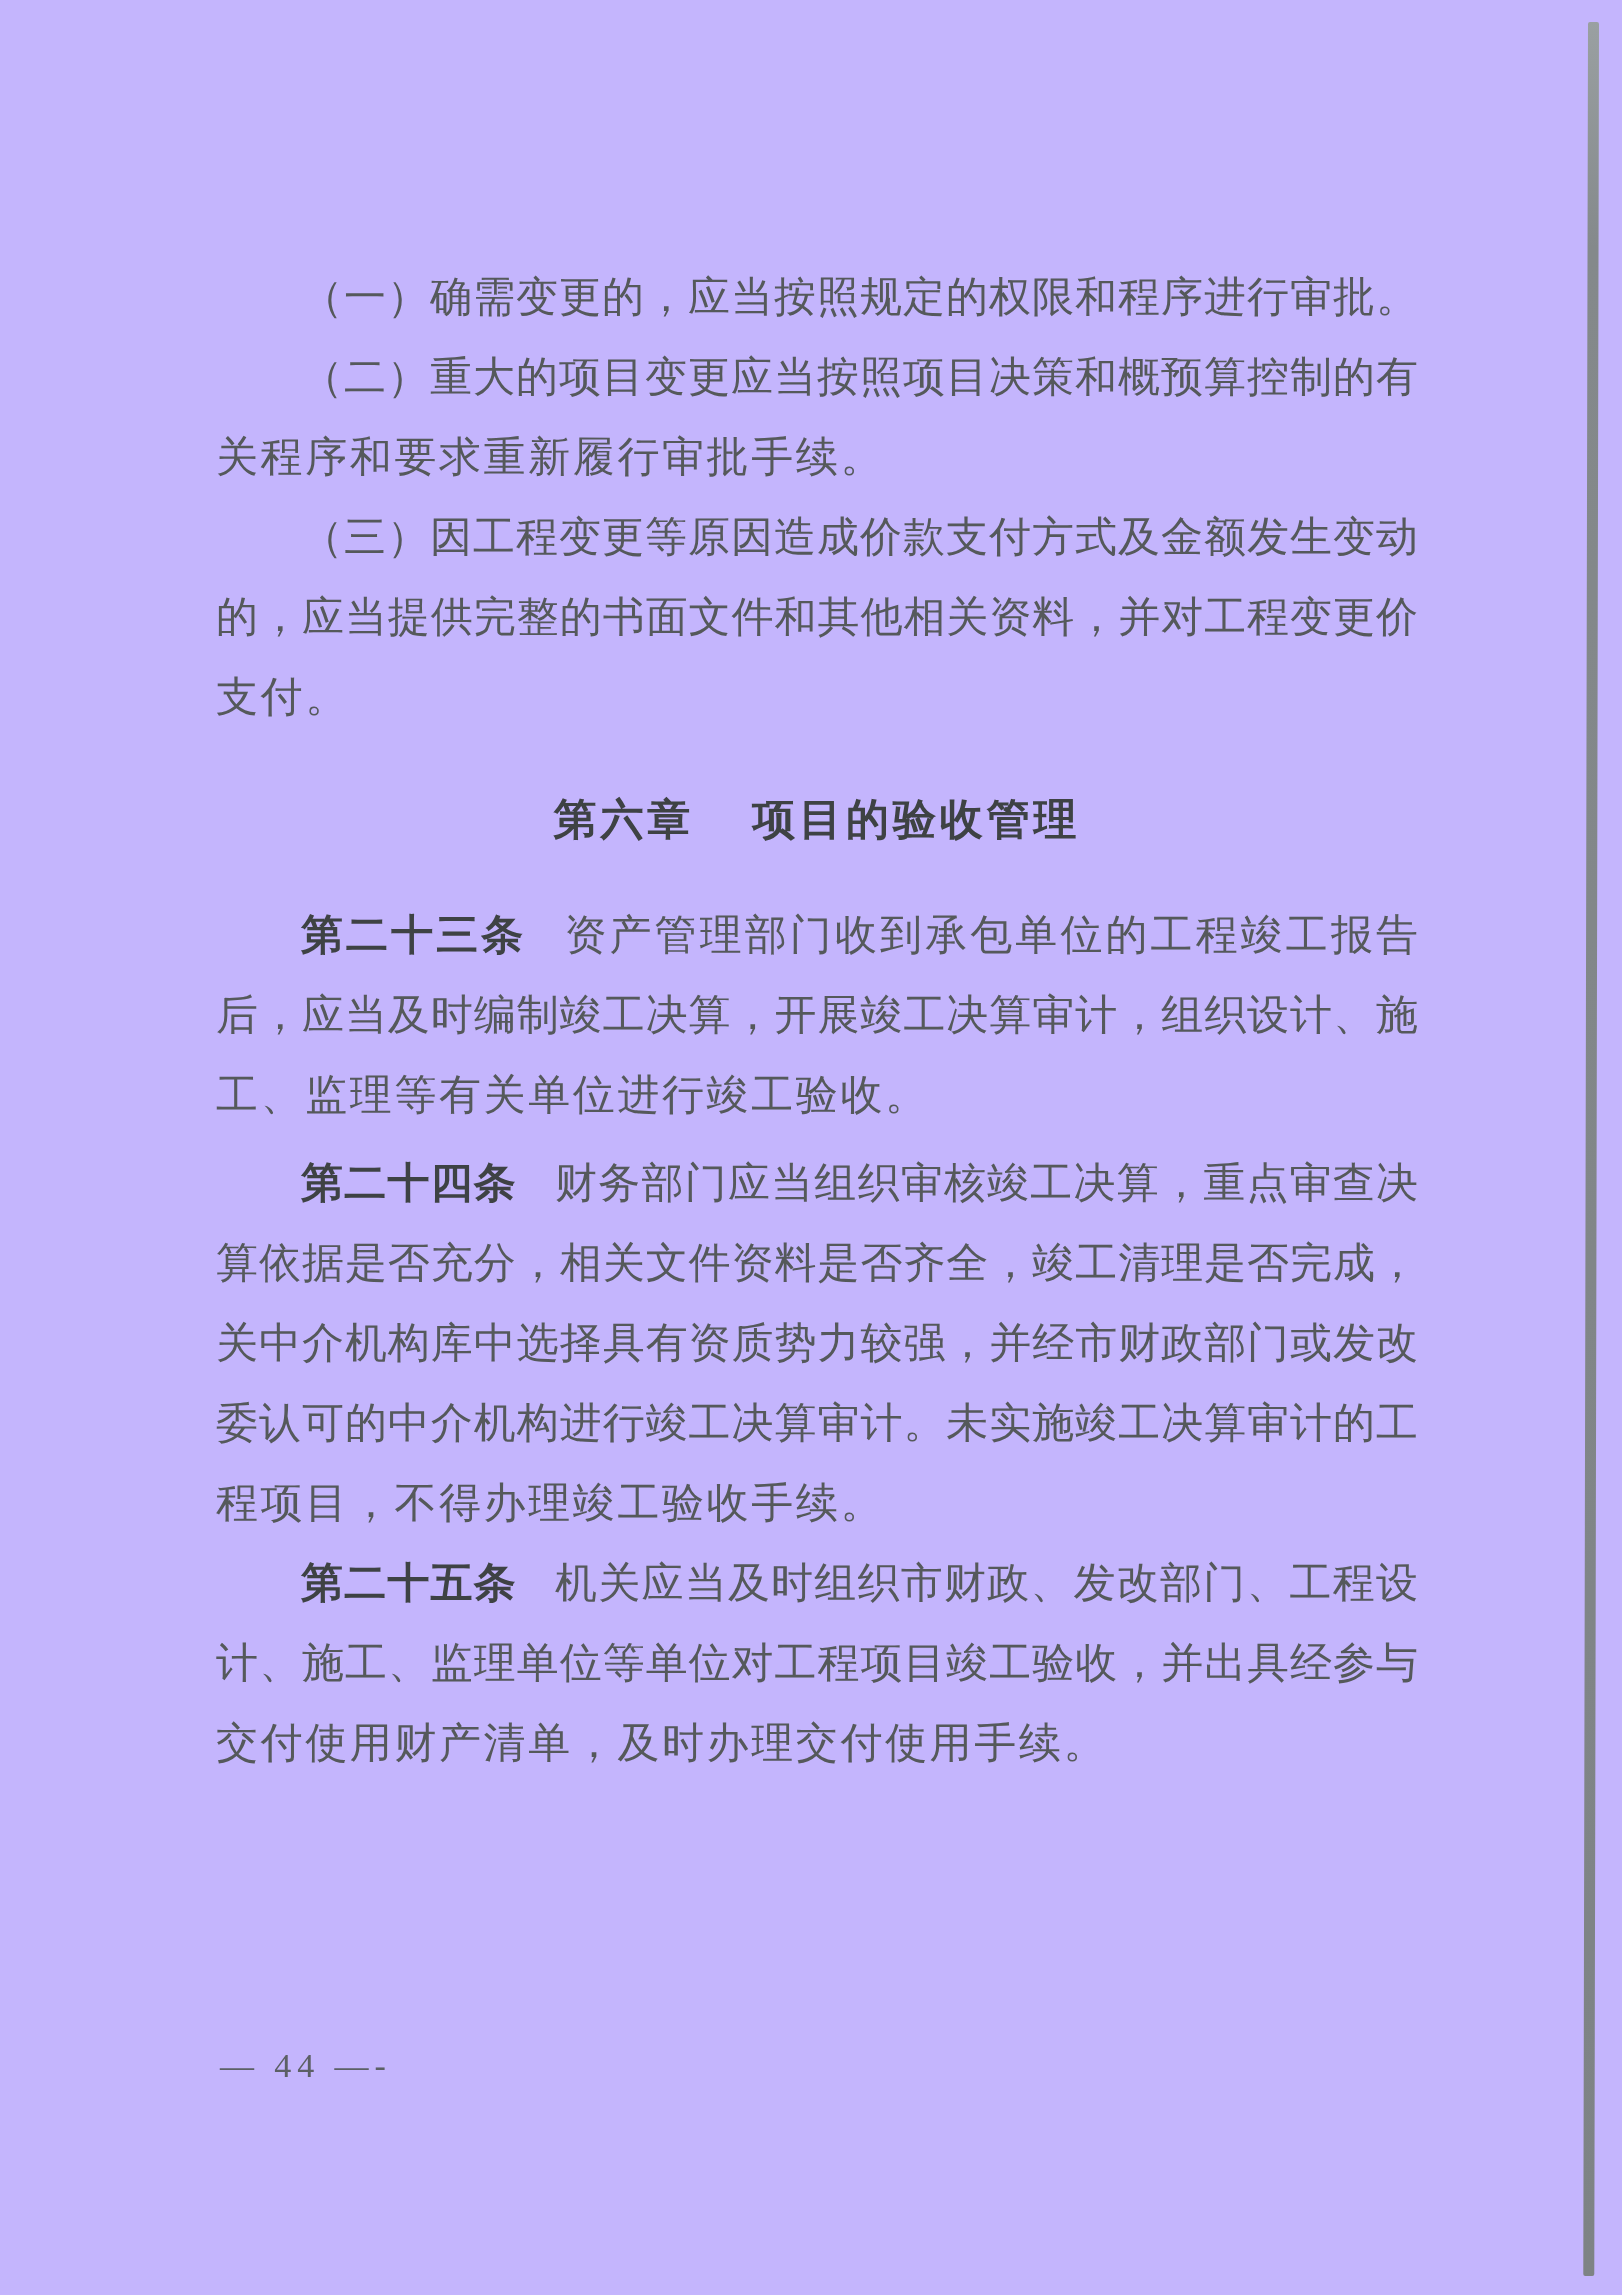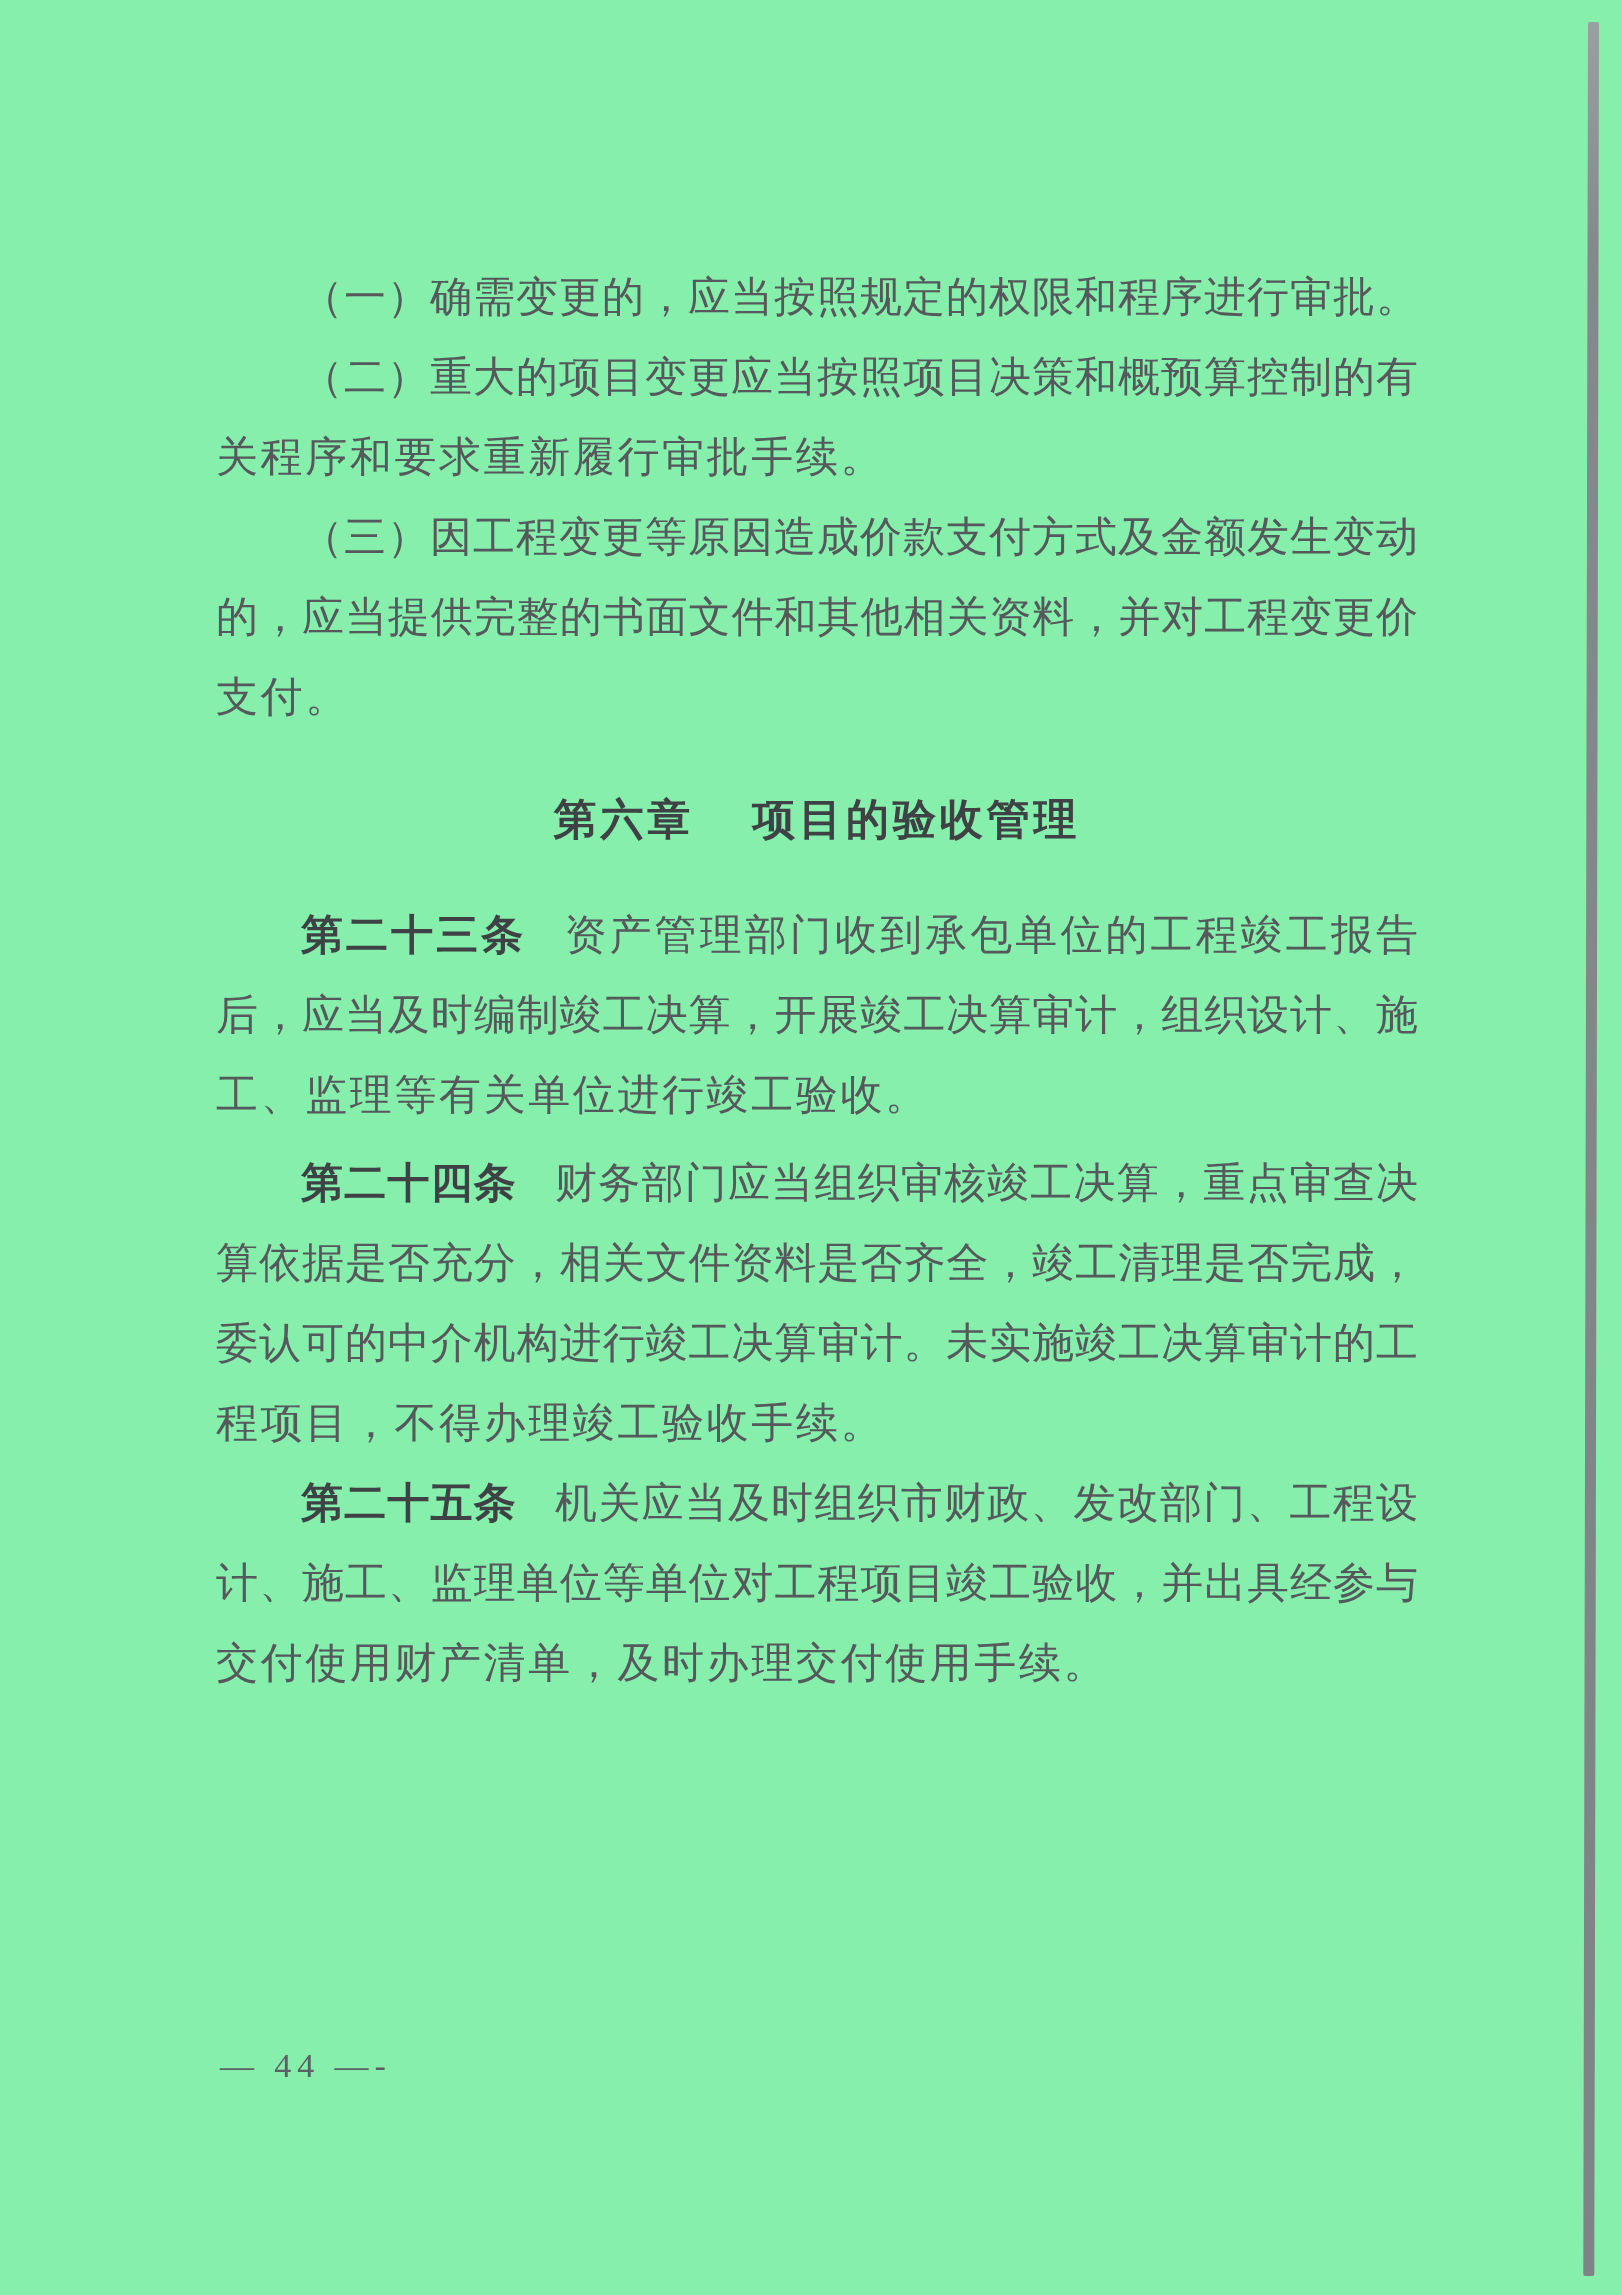--- a/index.html
+++ b/index.html
@@ -1,19 +1,19 @@
 <!DOCTYPE html>
 <html style="font-size:10.5px"><head>
 <meta charset="utf-8">
 <style>
   html,body { margin:0; padding:0; background:#e8e8e6; }
   .page {
     position:relative;
     width:1622px; height:2295px;
-    background:#86efac;
+    background:#c4b5fd;
     overflow:hidden;
     font-family:"Liberation Serif","DejaVu Serif",serif;
   }
   .scan-edge {
     position:absolute;
     left:1588px; top:21.6px;
     width:10.5px; height:2254px;
     background:linear-gradient(180deg,#9aa0a2 0%,#84898b 10%,#7e8385 100%);
     border-radius:2px;
     transform:rotate(0.12deg);
@@ -86,20 +86,21 @@
       </div>
       <div class="heading"><span>第六章</span><span class="ht">项目的验收管理</span></div>
       <div class="para">
         <div class="line justify indent"><span class="b">第二十三条</span><span>资产管理部门收到承包单位的工程竣工报告</span></div>
         <div class="line justify">后，应当及时编制竣工决算，开展竣工决算审计，组织设计、施</div>
         <div class="line">工、监理等有关单位进行竣工验收。</div>
       </div>
       <div class="para art24">
         <div class="line justify indent"><span class="b">第二十四条</span><span>财务部门应当组织审核竣工决算，重点审查决</span></div>
         <div class="line justify">算依据是否充分，相关文件资料是否齐全，竣工清理是否完成，</div>
+        <div class="line justify">关中介机构库中选择具有资质势力较强，并经市财政部门或发改</div>
         <div class="line justify">委认可的中介机构进行竣工决算审计。未实施竣工决算审计的工</div>
         <div class="line">程项目，不得办理竣工验收手续。</div>
       </div>
       <div class="para">
         <div class="line justify indent"><span class="b">第二十五条</span><span>机关应当及时组织市财政、发改部门、工程设</span></div>
         <div class="line justify">计、施工、监理单位等单位对工程项目竣工验收，并出具经参与</div>
         <div class="line">交付使用财产清单，及时办理交付使用手续。</div>
       </div>
     </div>
   <div class="page-number">— 44 —-</div>

